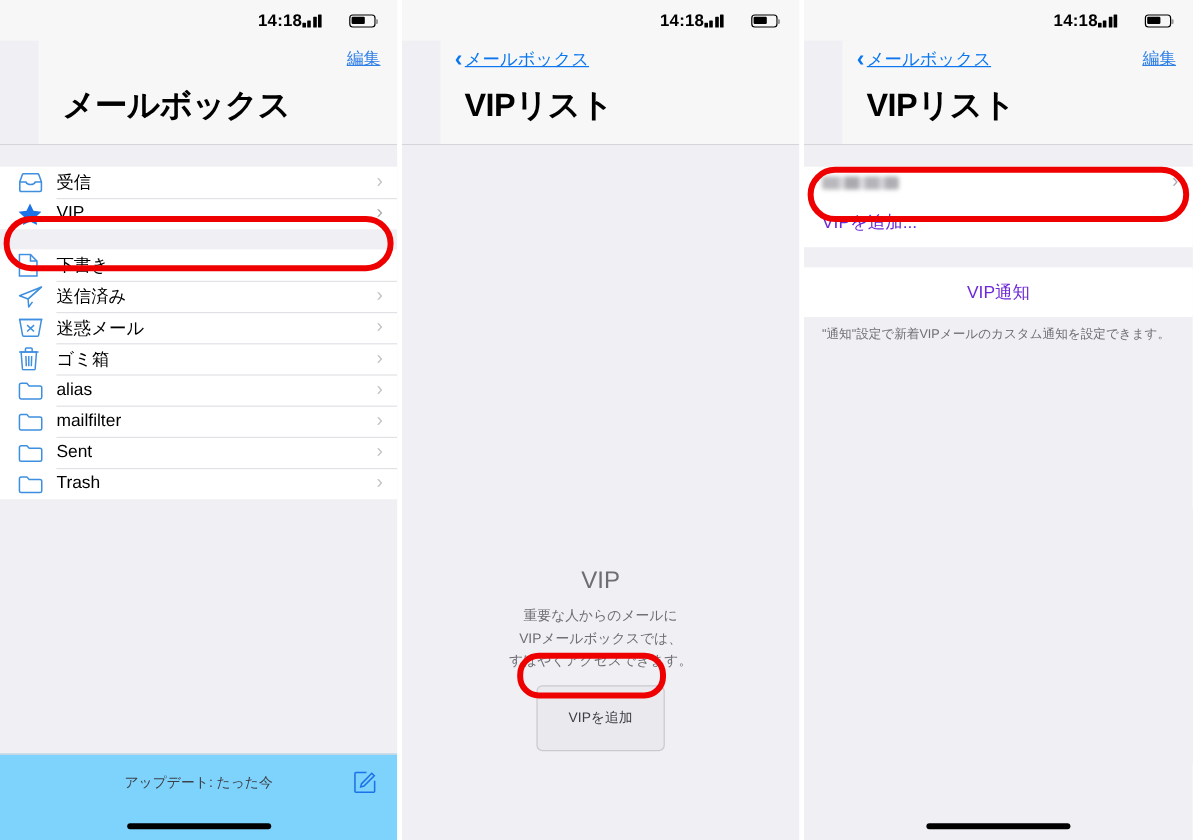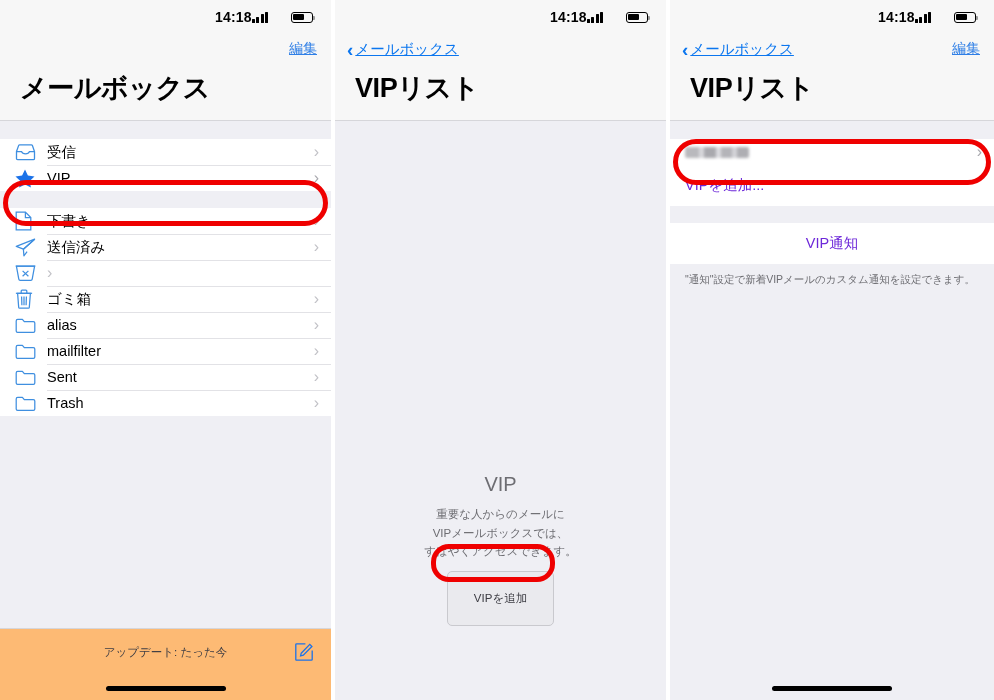--- a/index.html
+++ b/index.html
@@ -43,21 +43,21 @@
     position: relative; width: 22px; height: 11px;
     border: 1.2px solid #000; border-radius: 3px; padding: 1.2px;
   }
   .battery::after {
     content: ""; position: absolute; right: -3.2px; top: 3px;
     width: 2px; height: 4.5px; background: #9a9a9a; border-radius: 0 1px 1px 0;
   }
   .battery span { display: block; height: 100%; width: 62%; background: #000; border-radius: 1px; }
 
   
-  .header { background: #f7f7f7; position: relative; }
+  .header { background: #f7f7f7; position: relative; margin-left: 32px; }
   .header-top {
     height: 30px;
     display: flex; align-items: center;
     padding: 0 14px 0 12px;
   }
   .back-link {
     display: flex; align-items: center; gap: 1px;
     color: #0b76ef; font-size: 14.5px;
     cursor: pointer;
   }
@@ -101,21 +101,21 @@
   
   .hl {
     position: absolute; left: 3px; right: 3px;
     border: 5px solid #ef0000; border-radius: 24px;
     pointer-events: none;
   }
 
   
   .toolbar {
     position: absolute; left: 0; right: 0; bottom: 0;
-    height: 72px; background: #fdba74;
+    height: 72px; background: #7dd3fc;
     border-top: 1px solid #d6d6da;
   }
   .toolbar-inner {
     height: 46px; display: flex; align-items: center;
     justify-content: center; position: relative; padding: 0 14px;
   }
   .update-text { font-size: 11.5px; color: #3c3c43; }
   .compose { position: absolute; right: 16px; top: 12px; cursor: pointer; }
   .home-bar {
     position: absolute; bottom: 9px; left: 50%; transform: translateX(-50%);
@@ -238,20 +238,21 @@
         <span class="chev">›</span>
       </div>
       <div class="row">
         <span class="ic">
           <svg width="21" height="18" viewBox="0 0 21 18" fill="none" stroke="#3f8fe0" stroke-width="1.25">
             <path d="M1.4 2.2 L19.6 2.2 L17.2 15.2 Q17.0 16.3 15.9 16.3 L5.1 16.3 Q4.0 16.3 3.8 15.2 Z"></path>
             <path d="M0.8 2.2 L20.2 2.2"></path>
             <path d="M7.6 6.9 L13.4 12.2 M13.4 6.9 L7.6 12.2"></path>
           </svg>
         </span>
+        <span class="label">迷惑メール</span>
         <span class="chev">›</span>
       </div>
       <div class="row">
         <span class="ic">
           <svg width="18" height="20" viewBox="0 0 18 20" fill="none" stroke="#3f8fe0" stroke-width="1.25">
             <path d="M2.6 4.3 L15.4 4.3 L14.3 18.4 Q14.2 19.2 13.4 19.2 L4.6 19.2 Q3.8 19.2 3.7 18.4 Z"></path>
             <path d="M0.9 4.3 L17.1 4.3"></path>
             <path d="M6.2 4.3 L6.2 1.9 Q6.2 1.0 7.1 1.0 L10.9 1.0 Q11.8 1.0 11.8 1.9 L11.8 4.3"></path>
             <path d="M6.6 7.6 L6.9 16.2 M9.0 7.6 L9.0 16.2 M11.4 7.6 L11.1 16.2"></path>
           </svg>

